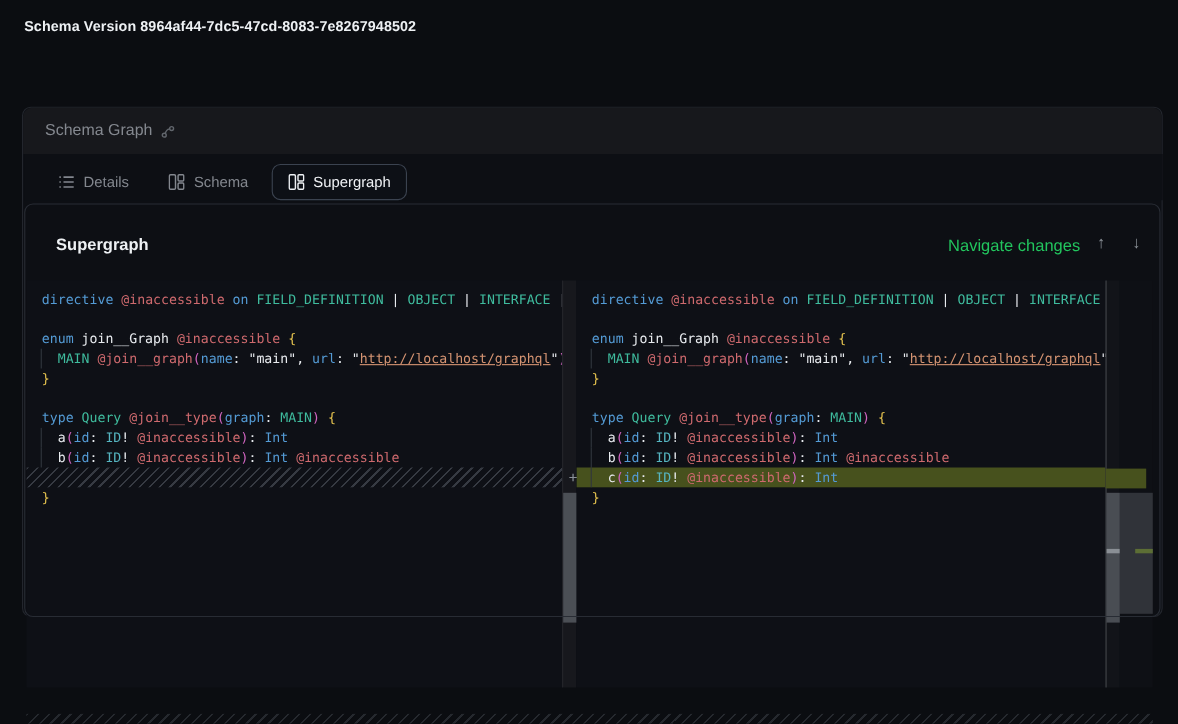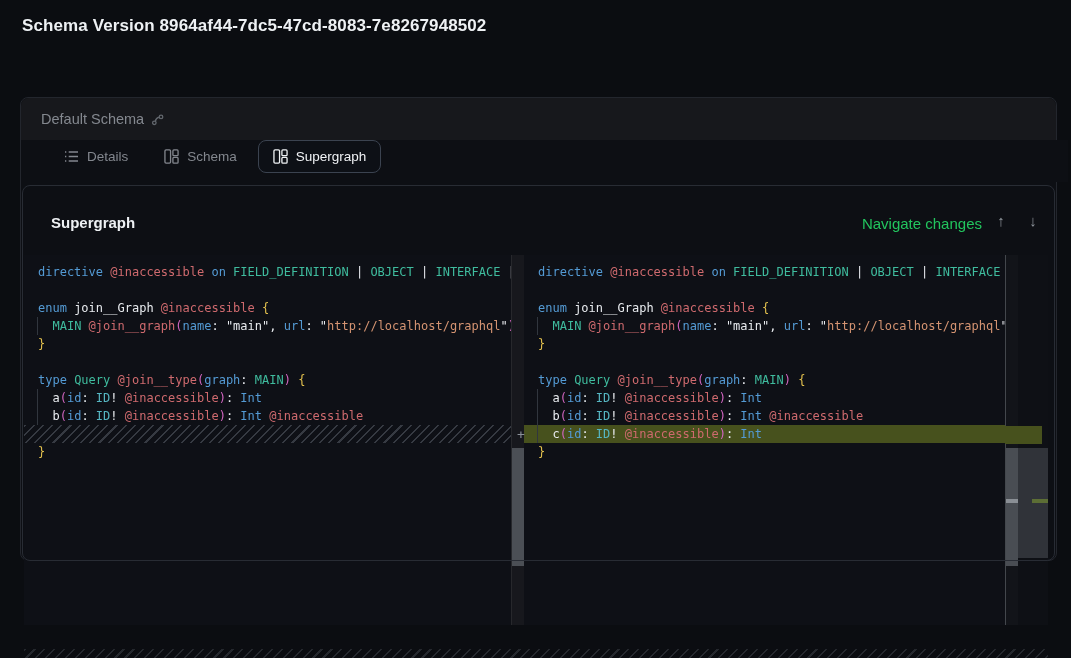--- a/index.html
+++ b/index.html
@@ -7,32 +7,32 @@
     --panel-border:#282c34; --code-bg:#0e1016; --txt:#eef1f4; --muted:#8b9097;
     --tk-k:#549bd5; --tk-d:#cf6a6e; --tk-t:#3fbc9e; --tk-c:#56b6c2;
     --tk-p:#d165c0; --tk-y:#e3c14e; --tk-w:#e8ebef; --tk-u:#d59472;
     --hl:#47511d; --hl-mark:#5c6e35;
   }
   *{box-sizing:border-box;margin:0;padding:0}
   html,body{width:1071px;height:658px;overflow:hidden}
   body{background:var(--bg);font-family:"Liberation Sans",sans-serif;color:var(--txt)}
   #stage{position:relative;width:1071px;height:658px}
 
-  .page-title{position:absolute;left:22px;top:16px;font-size:17px;font-weight:700;letter-spacing:.1px}
+  .page-title{position:absolute;left:22px;top:16px;font-size:13px;font-weight:700;letter-spacing:.1px}
   .page-subtitle{position:absolute;left:22px;top:44px;font-size:13px;color:#9aa0a7}
 
   .card{position:absolute;left:20px;top:97px;width:1037px;height:464px;border:1px solid var(--border);
         border-radius:8px;background:var(--card-bg)}
   .tabstrip{position:absolute;left:0;top:0;width:100%;height:42px;background:var(--strip-bg);
             border-radius:8px 8px 0 0;display:flex;align-items:stretch;overflow:hidden}
   .tab{display:flex;align-items:center;gap:7px;padding:0 20px;font-size:14.5px;color:#84888f;cursor:pointer}
   .tab.active{background:var(--card-bg);color:#f0f2f5;border-radius:8px 8px 0 0}
   .tab .ficon{display:inline-flex;opacity:.85}
 
-  .subtabs{position:absolute;left:12px;top:42px;width:100%;height:42px;display:flex;align-items:flex-start;
+  .subtabs{position:absolute;left:1px;top:42px;width:100%;height:42px;display:flex;align-items:flex-end;
            padding-left:16px;gap:6px;background:var(--card-bg)}
   .subtab{display:flex;align-items:center;gap:8px;padding:8px 14px;font-size:13.5px;color:#83878e;
           border:1px solid transparent;border-radius:8px;cursor:pointer}
   .subtab.active{color:#f0f2f5;border-color:#3b4350;background:#0d1016}
   .subtab svg{display:block}
 
   .panel{position:absolute;left:22px;top:185px;width:1033px;height:376px;border:1px solid var(--panel-border);
          border-radius:8px;pointer-events:none;z-index:5}
   .panel-title{position:absolute;left:28px;top:28px;font-size:15px;font-weight:700;pointer-events:auto}
   .navigate{position:absolute;right:72px;top:29px;font-size:15px;color:#22c55e;pointer-events:auto}
@@ -47,21 +47,21 @@
   .pane-right{left:500px;width:481px}
   .code{padding:8px 0 0 14px;white-space:pre}
   .code-line{position:relative;height:18px}
   .code-line.guide::before{content:"";position:absolute;left:-1px;top:0;bottom:0;border-left:1px solid #31363e}
   .code-line.highlight{background:var(--hl);margin-left:-14px;padding-left:14px;width:481px}
   .code-line.highlight.guide::before{left:13px}
   .code-line.hatched{margin-left:-14px;width:487px;
      background:repeating-linear-gradient(135deg, rgba(168,178,192,.26) 0 1.5px, transparent 1.5px 6.5px)}
   .tk-k{color:var(--tk-k)} .tk-d{color:var(--tk-d)} .tk-t{color:var(--tk-t)} .tk-c{color:var(--tk-c)}
   .tk-p{color:var(--tk-p)} .tk-y{color:var(--tk-y)} .tk-w{color:var(--tk-w)}
-  .tk-u{color:var(--tk-u);}
+  .tk-u{color:var(--tk-u);text-decoration:underline}
 
   .hl-ext{position:absolute;left:981px;top:171px;width:37px;height:18px;background:var(--hl);z-index:3}
   .plus-marker{position:absolute;left:489px;top:171px;width:16px;height:18px;z-index:4;color:#8b9199;
                font-size:13px;line-height:18px;text-align:center}
 
   .vscroll{position:absolute;top:0;height:370px;width:13px}
   .vscroll-left{left:487px;background:#17181d;border-left:1px solid rgba(255,255,255,.07)}
   .vscroll-right{left:981px;background:#121419;border-left:1px solid rgba(160,166,172,.35)}
   .thumb{position:absolute;left:0;width:13px;top:193px;height:118px;background:rgba(128,133,141,.5)}
   .gray-dash{position:absolute;left:0;top:244px;width:13px;height:4px;background:#8a8f95}
@@ -75,21 +75,21 @@
 </head>
 <body>
 
 <div id="stage">
 
   <h1 class="page-title">Schema Version 8964af44-7dc5-47cd-8083-7e8267948502</h1>
 
   <div class="card">
     <div class="tabstrip">
       <div class="tab">
-        <span>Default Schema</span>
+        <span>Schema Graph</span>
         <span class="ficon">
           <svg width="13" height="13" viewBox="0 0 14 14" fill="none" stroke="#6f747b" stroke-width="1.4">
             <circle cx="3.6" cy="10.6" r="1.9"></circle>
               <circle cx="10.8" cy="4.2" r="1.9"></circle>
             <path d="M4.6 8.9 C5.2 6.2 6.9 4.9 8.9 4.5"></path>
           </svg>
         </span>
       </div>
     </div>
 

